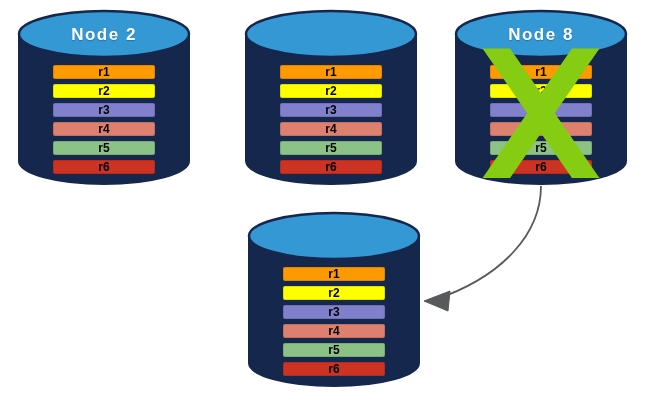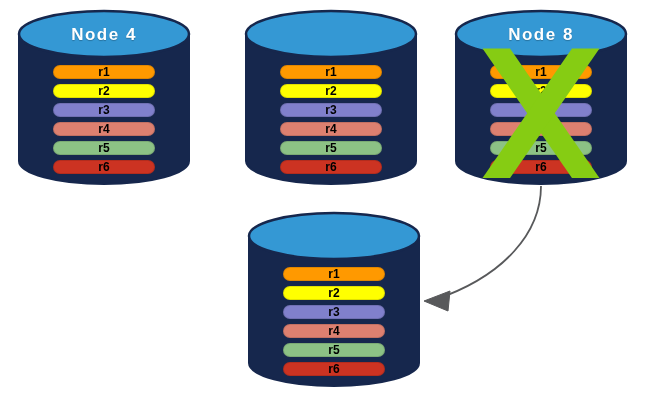--- a/index.html
+++ b/index.html
@@ -42,21 +42,21 @@
   .rows {
     position: absolute;
     left: 0;
     width: 100%;
     box-sizing: border-box;
     display: flex;
     flex-direction: column;
   }
   .row-bar {
     box-sizing: border-box;
-    border-radius: 7px;
+    border-radius: 2px;
     color: #000000;
     font-weight: bold;
     font-size: 12px;
     line-height: 1;
     display: flex;
     align-items: center;
     justify-content: center;
     font-family: "Liberation Sans", sans-serif;
     border: 1px solid rgba(0,0,0,0.12);
   }
@@ -78,21 +78,21 @@
 <body>
 
 <div id="canvas">
 
   <div id="nodes-layer">
       <div class="node" style="left: 18px; top: 10px; width: 172px; height: 175px;">
         <svg class="node-svg" width="172" height="175" viewBox="0 0 172 175">
           <path d="M 1,24 L 1,151 A 85,23 0 0 0 171,151 L 171,24 Z" fill="#16274d" stroke="#16274d" stroke-width="2"></path>
           <ellipse cx="86" cy="24" rx="85" ry="23" fill="#3498d4" stroke="#16274d" stroke-width="2.5"></ellipse>
         </svg>
-        <div class="node-title" style="top: 15px;">Node  4</div>
+        <div class="node-title" style="top: 15px;">Node  2</div>
         <div class="rows" style="top: 55px; padding-left: 35.26px; padding-right: 35.26px;">
           <div class="row-bar" style="background: rgb(255, 153, 0); height: 14px; margin-bottom: 5px;">r1</div>
           <div class="row-bar" style="background: rgb(255, 255, 0); height: 14px; margin-bottom: 5px;">r2</div>
           <div class="row-bar" style="background: rgb(128, 128, 204); height: 14px; margin-bottom: 5px;">r3</div>
           <div class="row-bar" style="background: rgb(221, 128, 112); height: 14px; margin-bottom: 5px;">r4</div>
           <div class="row-bar" style="background: rgb(140, 194, 133); height: 14px; margin-bottom: 5px;">r5</div>
           <div class="row-bar" style="background: rgb(204, 51, 34); height: 14px; margin-bottom: 0px;">r6</div>
         </div>
       </div>
       <div class="node" style="left: 245px; top: 10px; width: 172px; height: 175px;">

